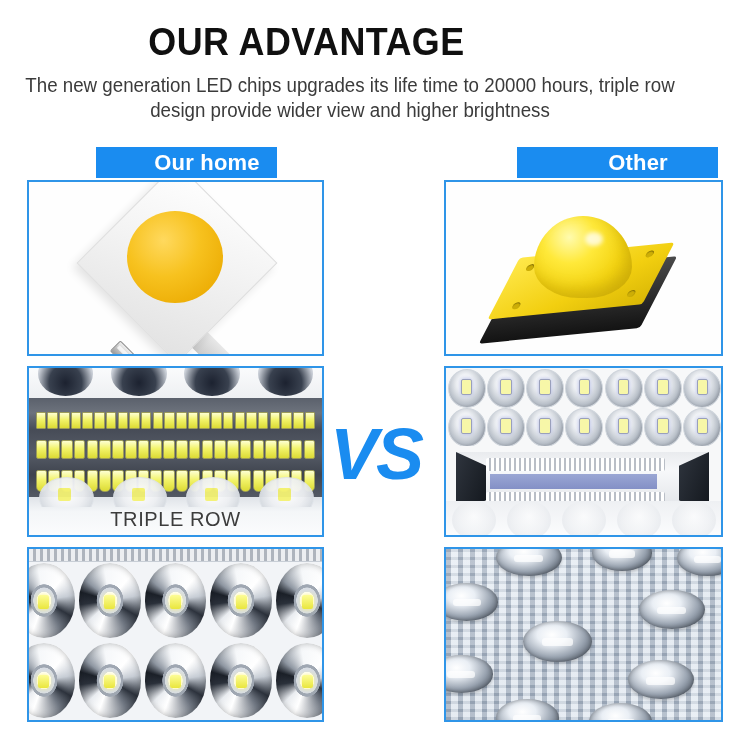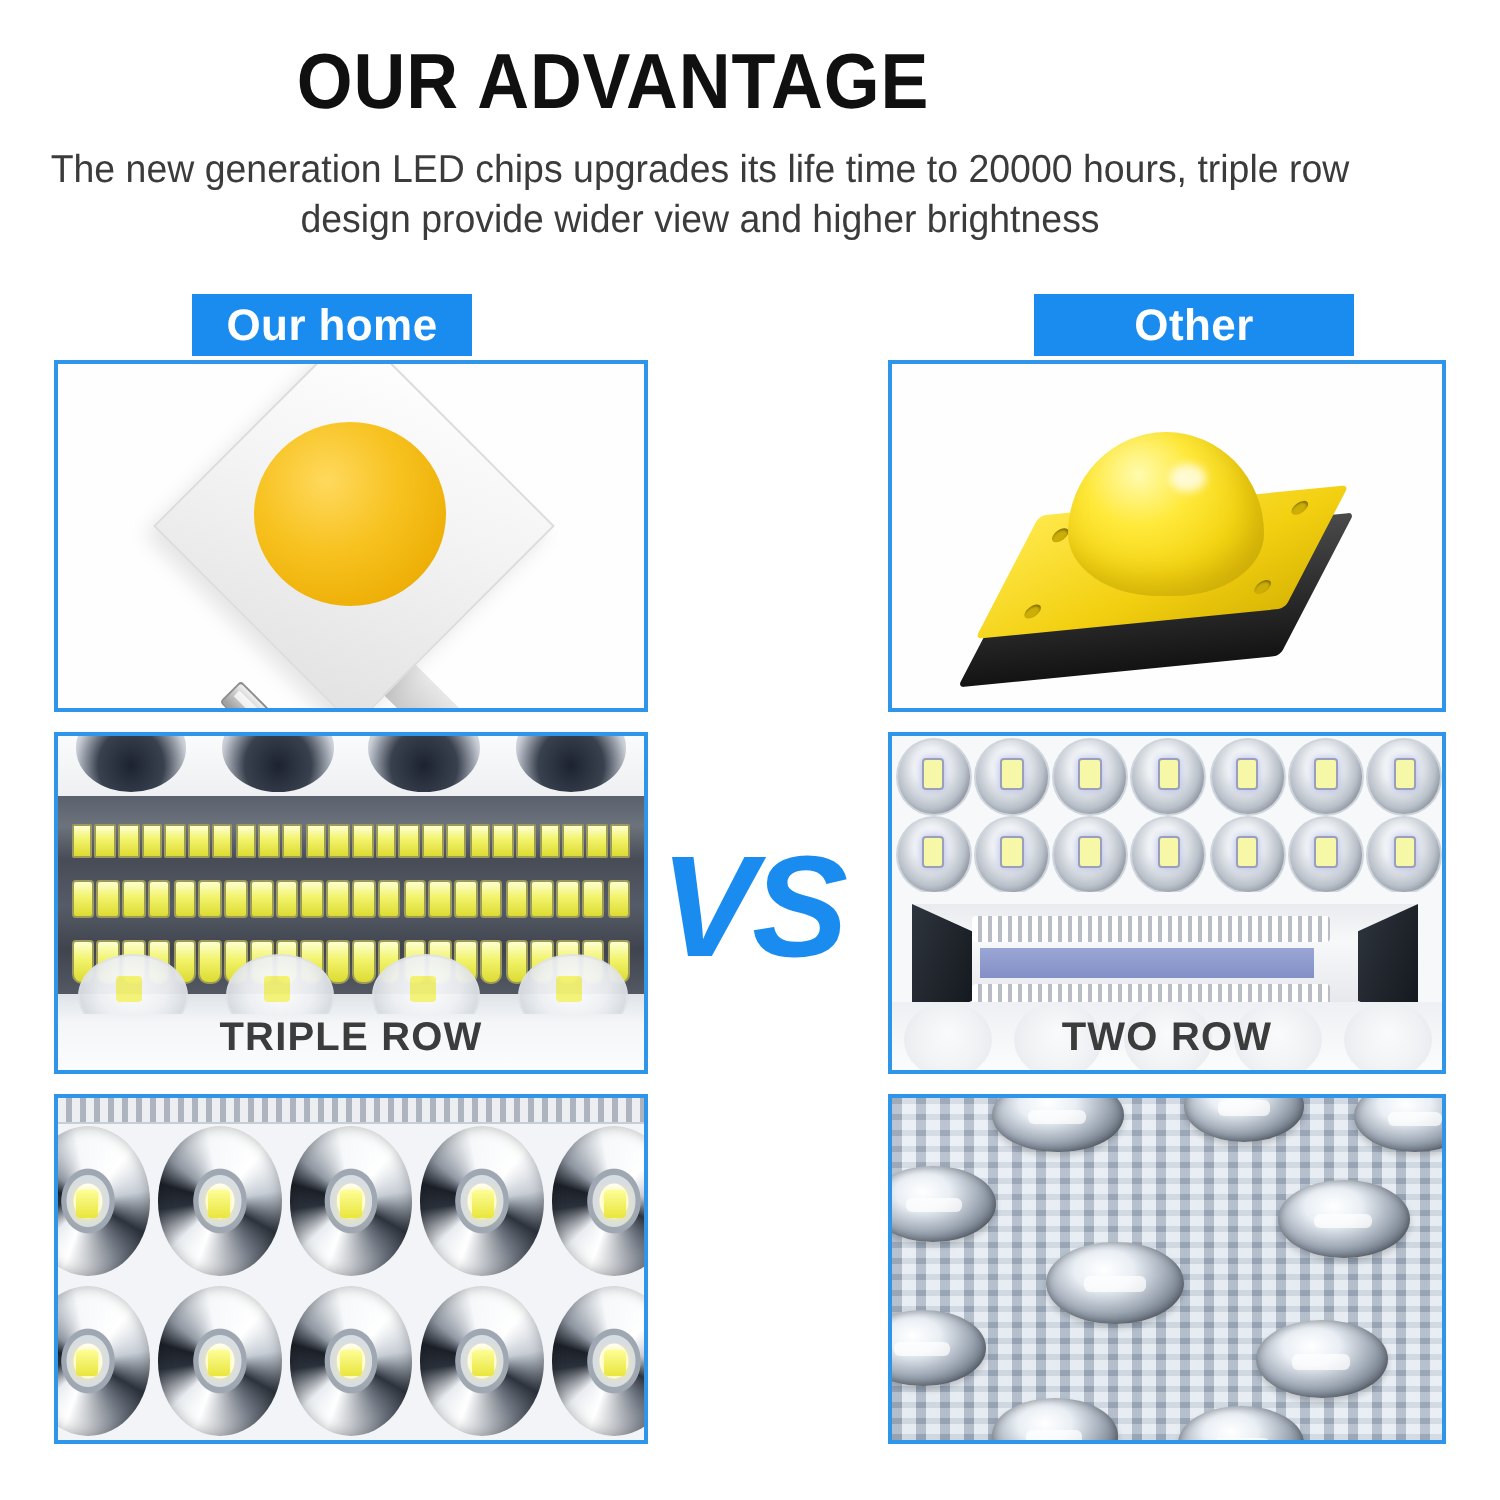--- a/index.html
+++ b/index.html
@@ -47,32 +47,32 @@
   .col-badge {
     position: absolute;
     height: 31px;
     line-height: 31px;
     background: #1a8cf0;
     color: #ffffff;
     font-size: 22px;
     font-weight: bold;
     text-align: center;
     letter-spacing: 0.2px;
+    padding-left: 41px;
   }
   #badge-our-home { left: 96px; top: 147px; width: 140px; }
   #badge-other    { left: 517px; top: 147px; width: 160px; }
 
   
   .panel {
     position: absolute;
     border: 2px solid #2f95e8;
     background: #be185d;
     overflow: hidden;
     box-sizing: border-box;
-    font-weight: bold;
   }
   .panel-inner {
     position: absolute;
     inset: 0;
     overflow: hidden;
   }
 
   
   .col-left  { left: 27px;  width: 297px; }
   .col-right { left: 444px; width: 279px; }
@@ -551,21 +551,20 @@
       <div class="tw-bar-end left"></div>
       <div class="tw-bar-end right"></div>
     </div>
     <div class="tw-bottom">
       <span class="tw-bcup"></span>
       <span class="tw-bcup"></span>
       <span class="tw-bcup"></span>
       <span class="tw-bcup"></span>
       <span class="tw-bcup"></span>
     </div>
-    <div class="row-caption">TWO ROW</div>
   </div>
 </div>
 
 <div class="panel col-left row-3">
   <div class="panel-inner cups-scene">
     <div class="cups-toprail"></div>
     <div class="cups-grid">
       <span class="big-cup"></span>
       <span class="big-cup"></span>
       <span class="big-cup"></span>

